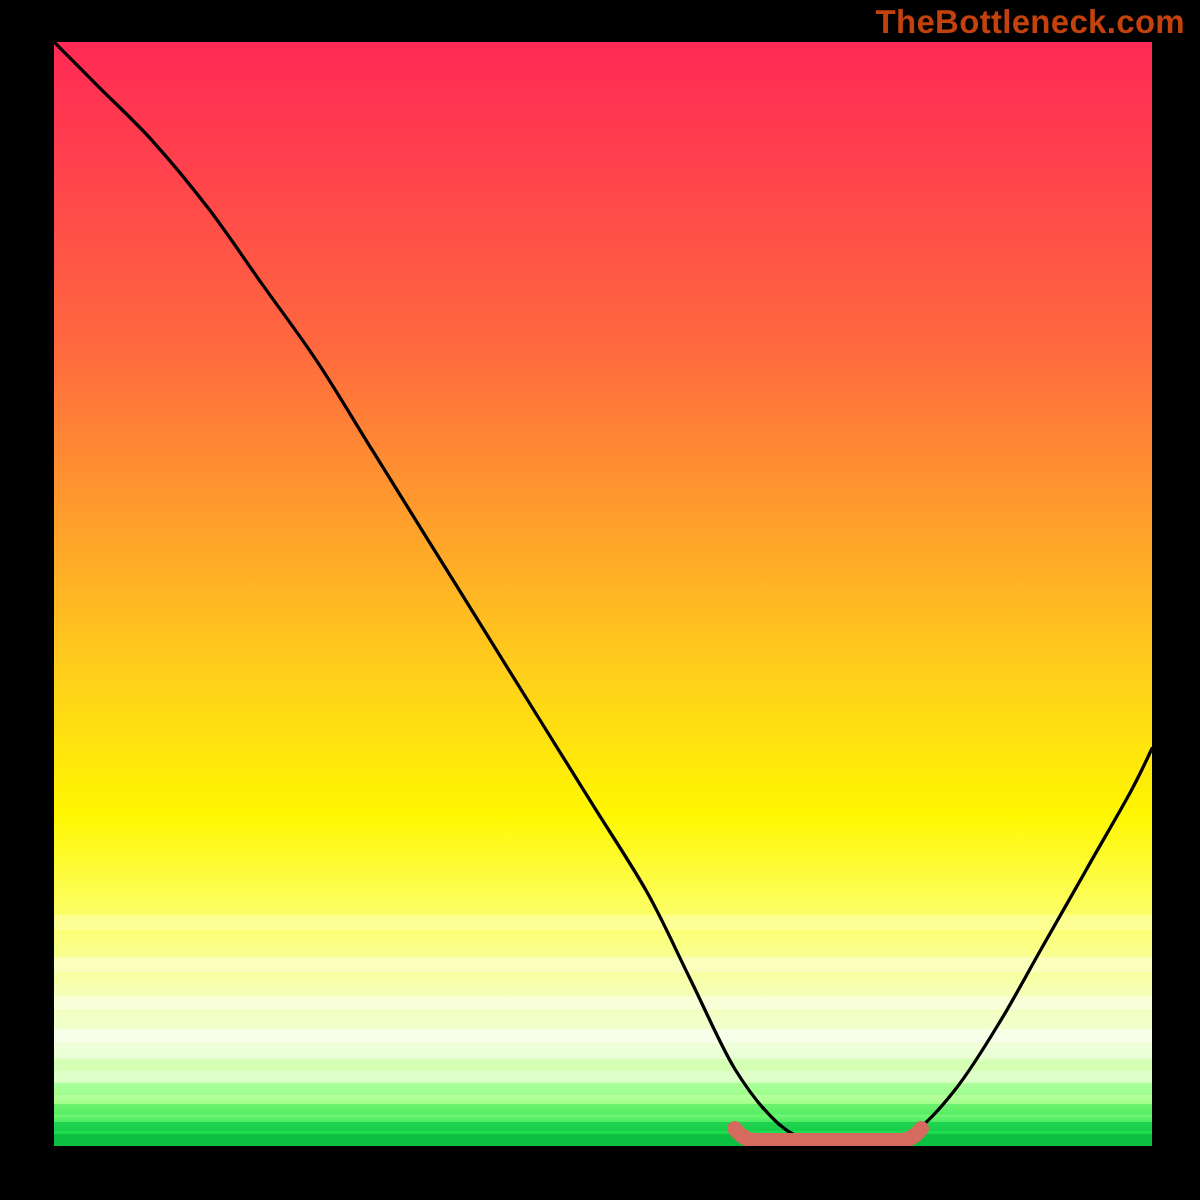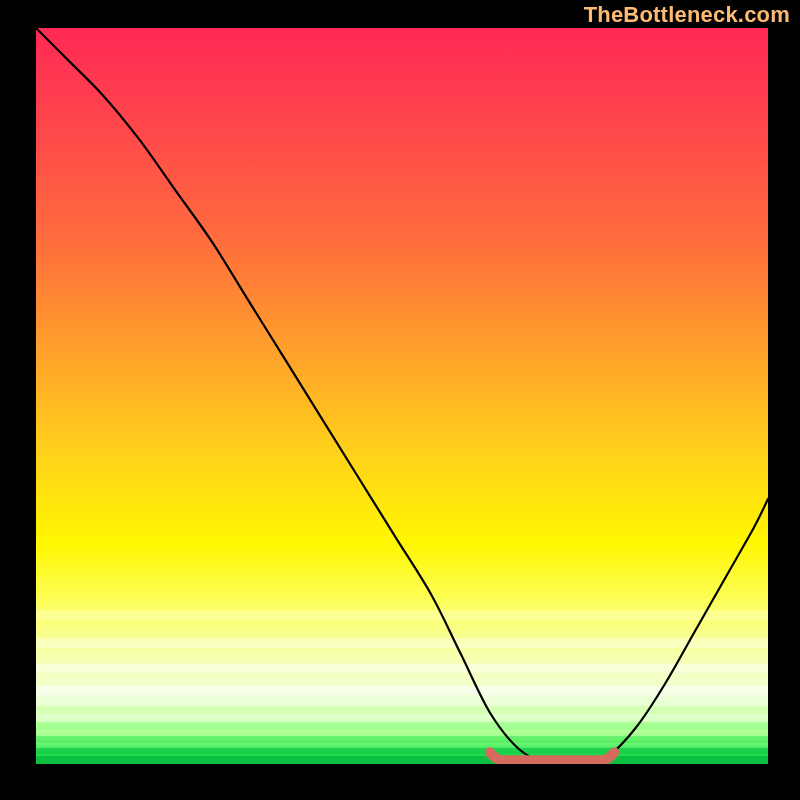--- a/index.html
+++ b/index.html
@@ -14,21 +14,21 @@
   .frame {
     position: relative;
     width: 800px;
     height: 800px;
     background: #000;
   }
   .watermark {
     position: absolute;
     top: 2px;
     right: 10px;
-    color: #fdba74;
+    color: #c2410c;
     font-size: 22px;
     font-weight: 600;
     letter-spacing: 0.2px;
     z-index: 20;
   }
   .plot-area {
     position: absolute;
     left: 36px;
     top: 28px;
     width: 732px;

